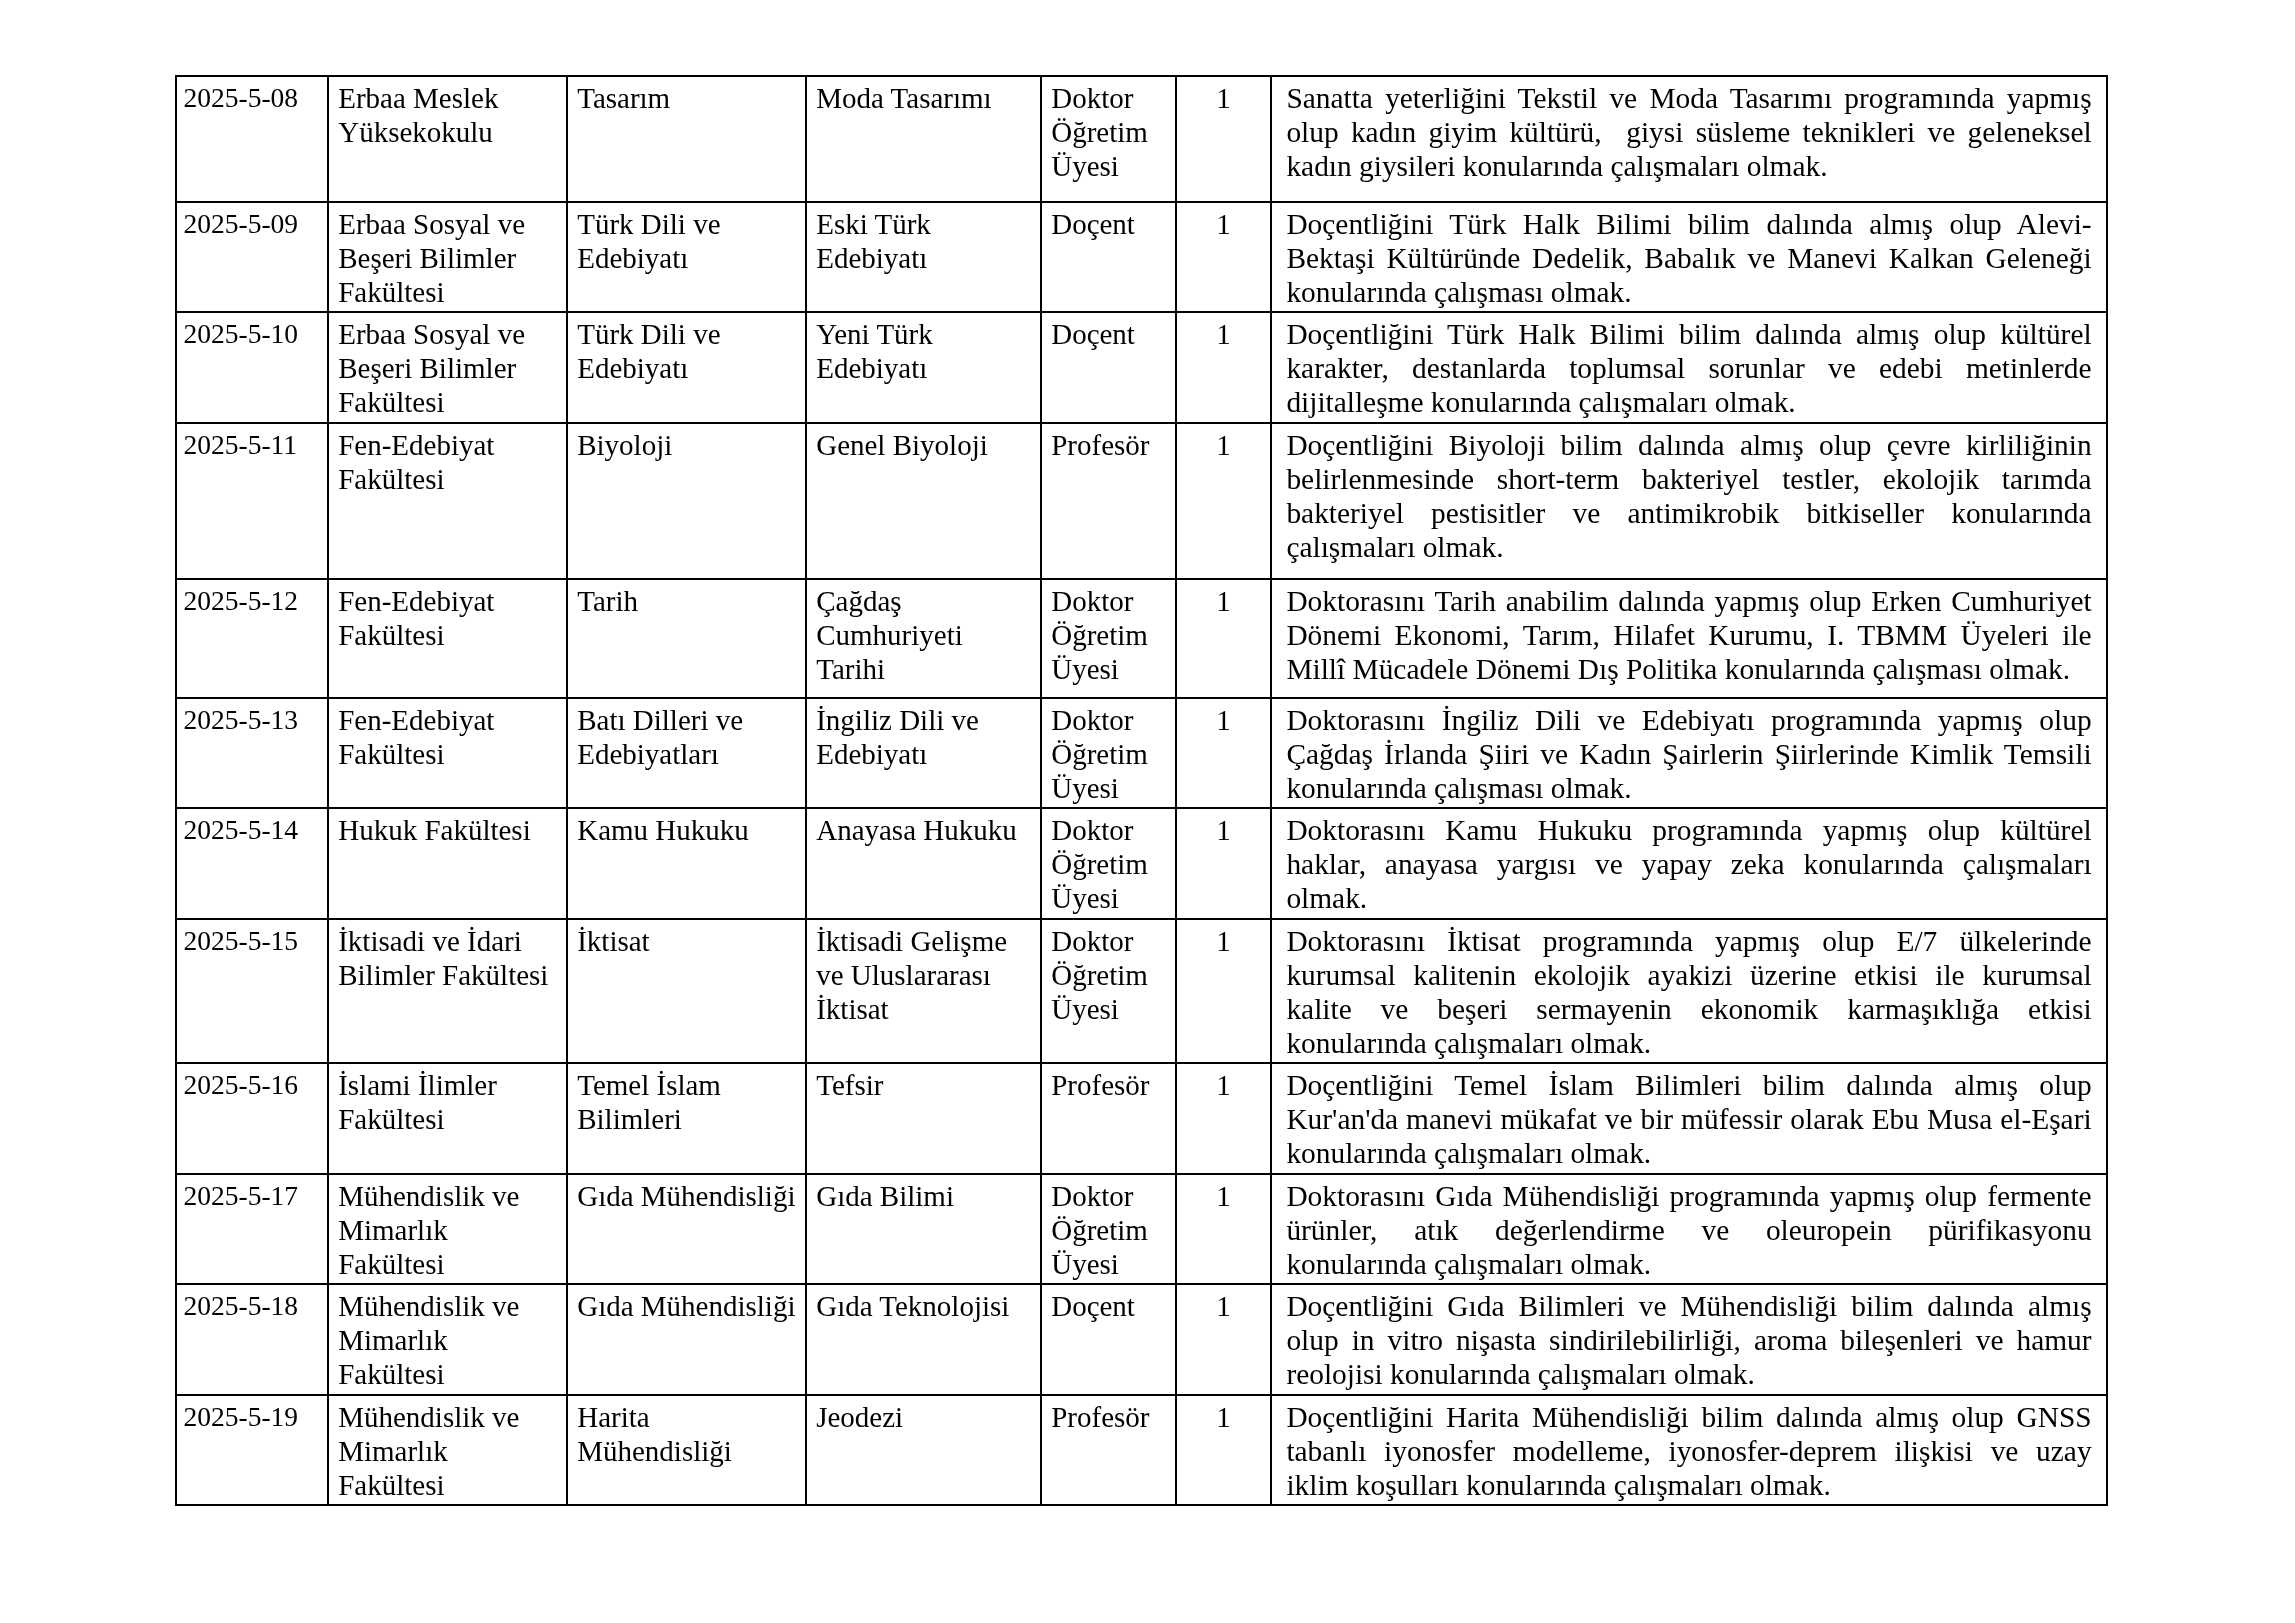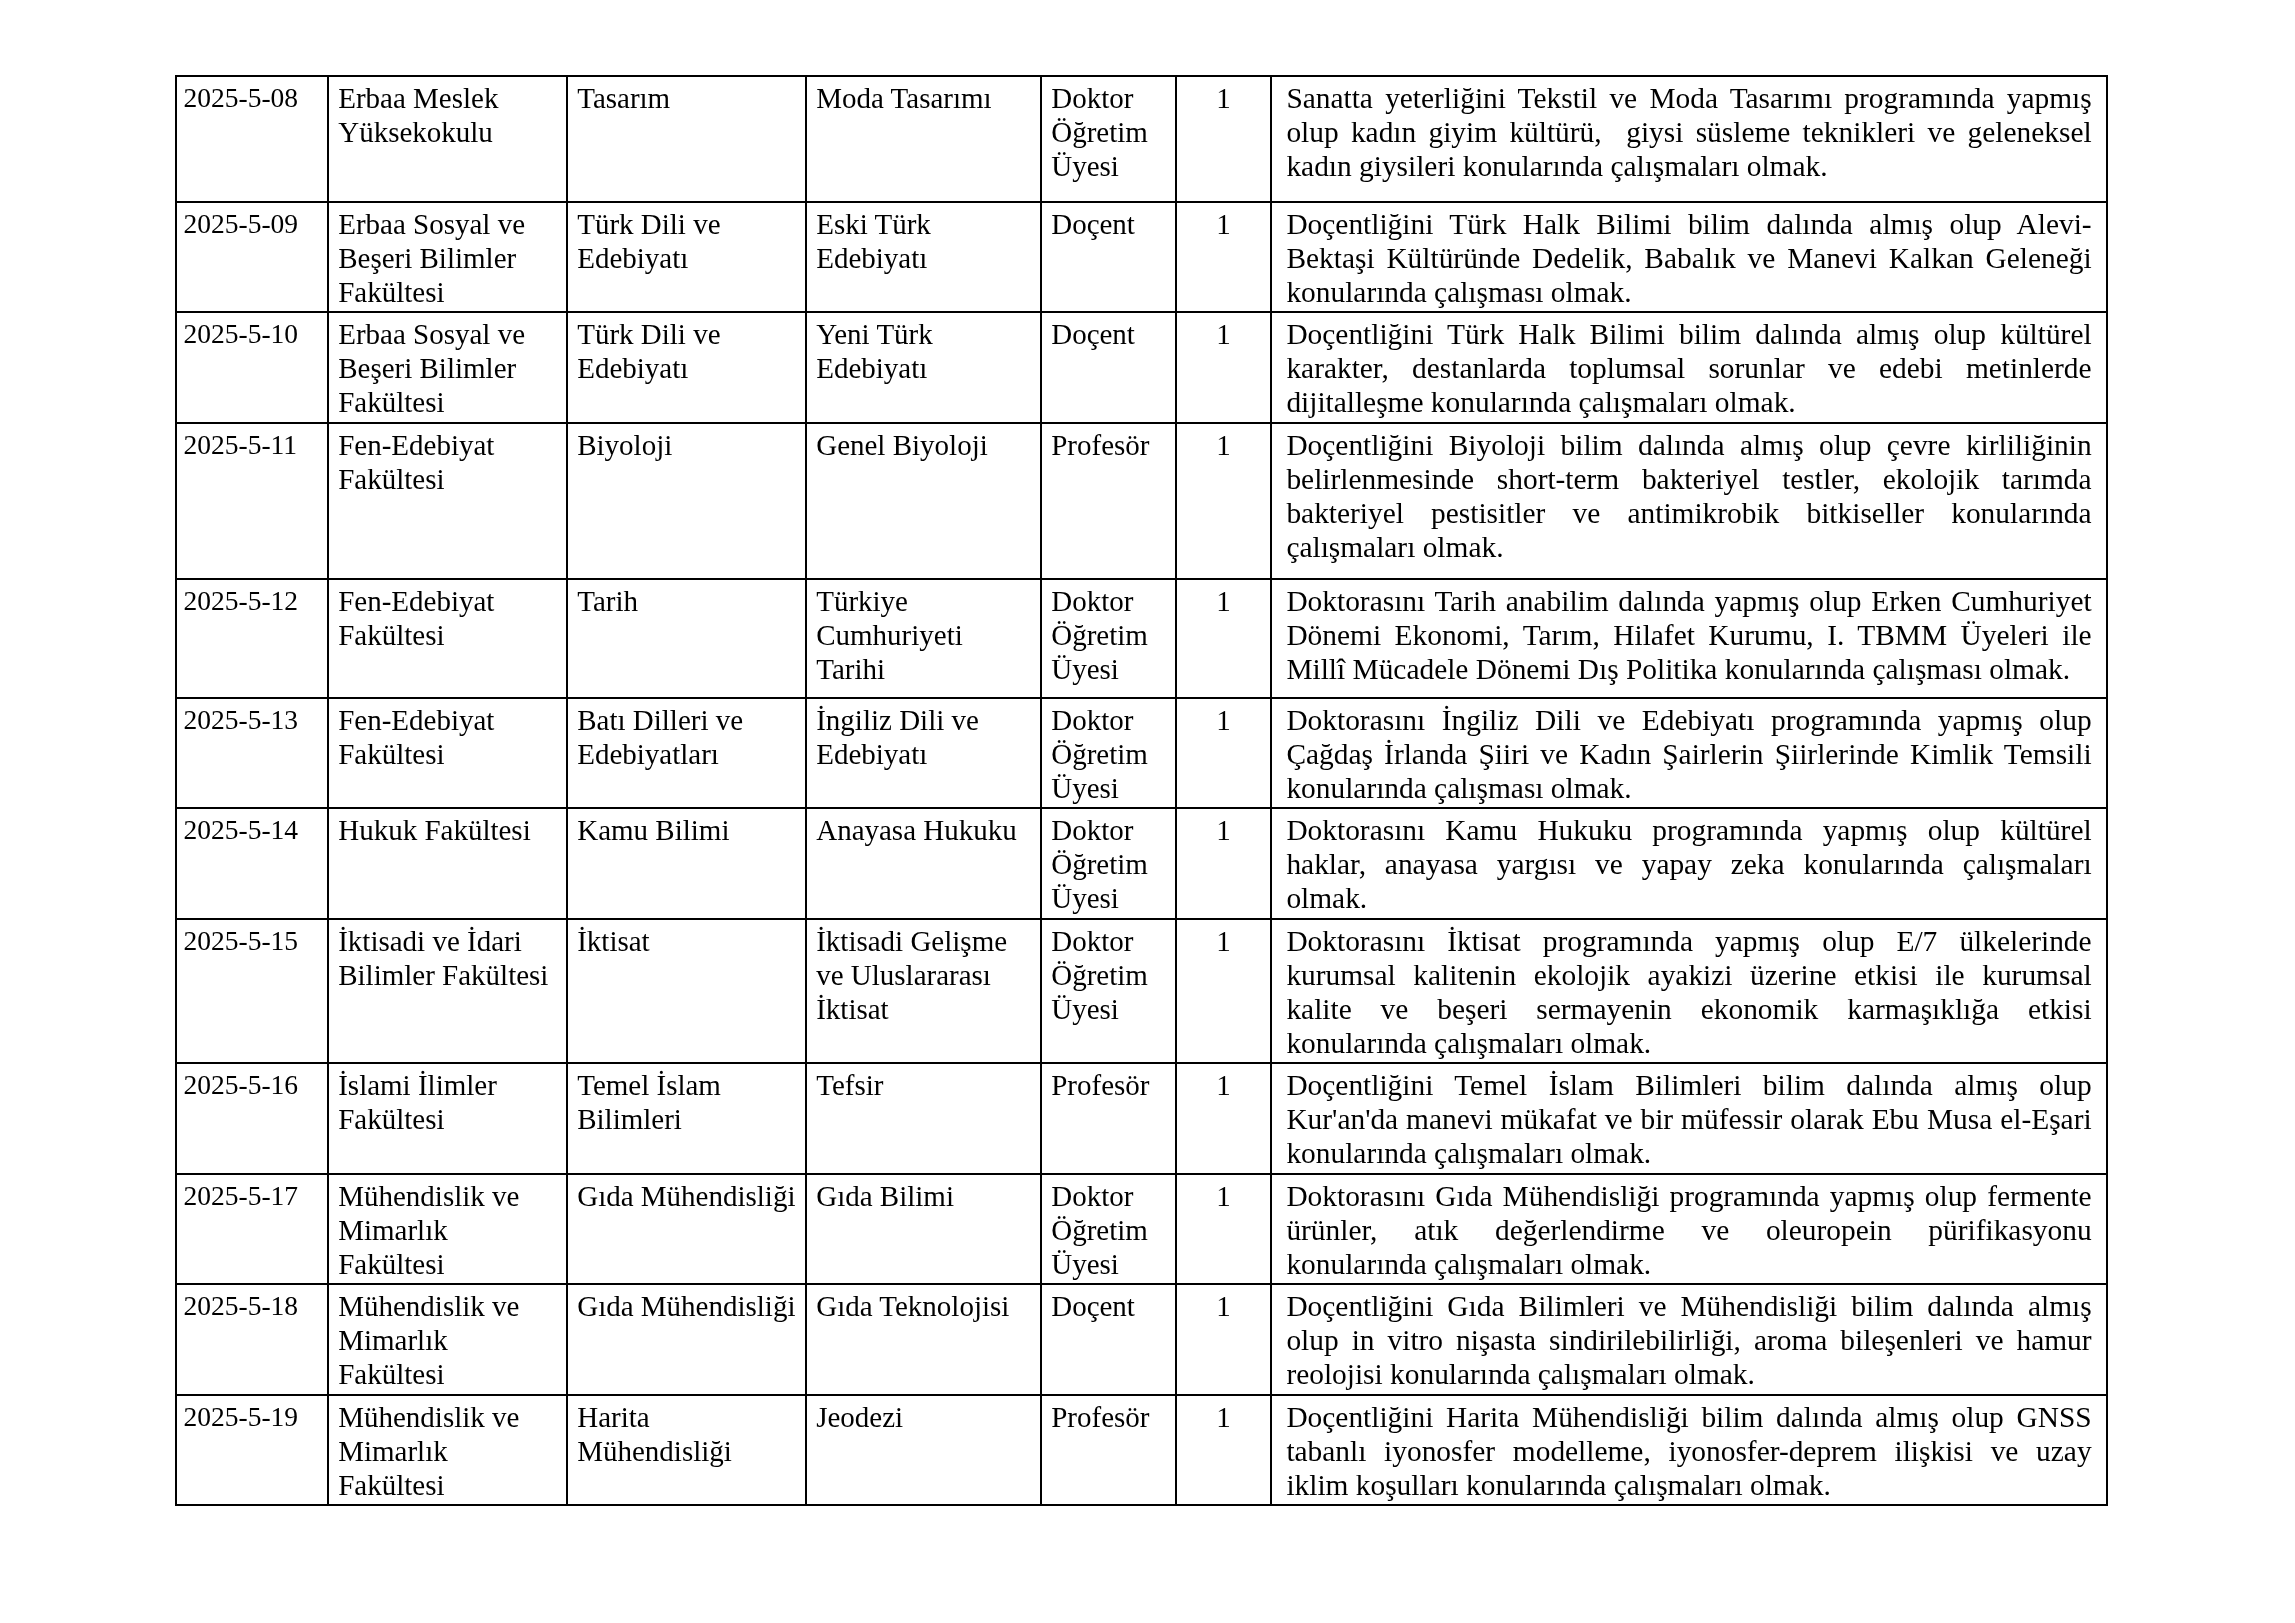--- a/index.html
+++ b/index.html
@@ -120,21 +120,21 @@
         <td class="c-prog">Genel Biyoloji</td>
         <td class="c-title">Profesör</td>
         <td class="c-count">1</td>
         <td class="c-desc">Doçentliğini Biyoloji bilim dalında almış olup çevre kirliliğinin belirlenmesinde short-term bakteriyel testler, ekolojik tarımda bakteriyel pestisitler ve antimikrobik bitkiseller konularında çalışmaları olmak.</td>
       </tr>
       <tr>
         <td class="c-code">2025-5-12</td>
         <td class="c-fac">Fen-Edebiyat
 Fakültesi</td>
         <td class="c-dept">Tarih</td>
-        <td class="c-prog">Türkiye
+        <td class="c-prog">Çağdaş
 Cumhuriyeti
 Tarihi</td>
         <td class="c-title">Doktor Öğretim Üyesi</td>
         <td class="c-count">1</td>
         <td class="c-desc">Doktorasını Tarih anabilim dalında yapmış olup Erken Cumhuriyet Dönemi Ekonomi, Tarım, Hilafet Kurumu, I. TBMM Üyeleri ile Millî Mücadele Dönemi Dış Politika konularında çalışması olmak.</td>
       </tr>
       <tr>
         <td class="c-code">2025-5-13</td>
         <td class="c-fac">Fen-Edebiyat
 Fakültesi</td>
@@ -142,21 +142,21 @@
 Edebiyatları</td>
         <td class="c-prog">İngiliz Dili ve
 Edebiyatı</td>
         <td class="c-title">Doktor Öğretim Üyesi</td>
         <td class="c-count">1</td>
         <td class="c-desc">Doktorasını İngiliz Dili ve Edebiyatı programında yapmış olup Çağdaş İrlanda Şiiri ve Kadın Şairlerin Şiirlerinde Kimlik Temsili konularında çalışması olmak.</td>
       </tr>
       <tr>
         <td class="c-code">2025-5-14</td>
         <td class="c-fac">Hukuk Fakültesi</td>
-        <td class="c-dept">Kamu Bilimi</td>
+        <td class="c-dept">Kamu Hukuku</td>
         <td class="c-prog">Anayasa Hukuku</td>
         <td class="c-title">Doktor Öğretim Üyesi</td>
         <td class="c-count">1</td>
         <td class="c-desc">Doktorasını Kamu Hukuku programında yapmış olup kültürel haklar, anayasa yargısı ve yapay zeka konularında çalışmaları olmak.</td>
       </tr>
       <tr>
         <td class="c-code">2025-5-15</td>
         <td class="c-fac">İktisadi ve İdari
 Bilimler Fakültesi</td>
         <td class="c-dept">İktisat</td>

